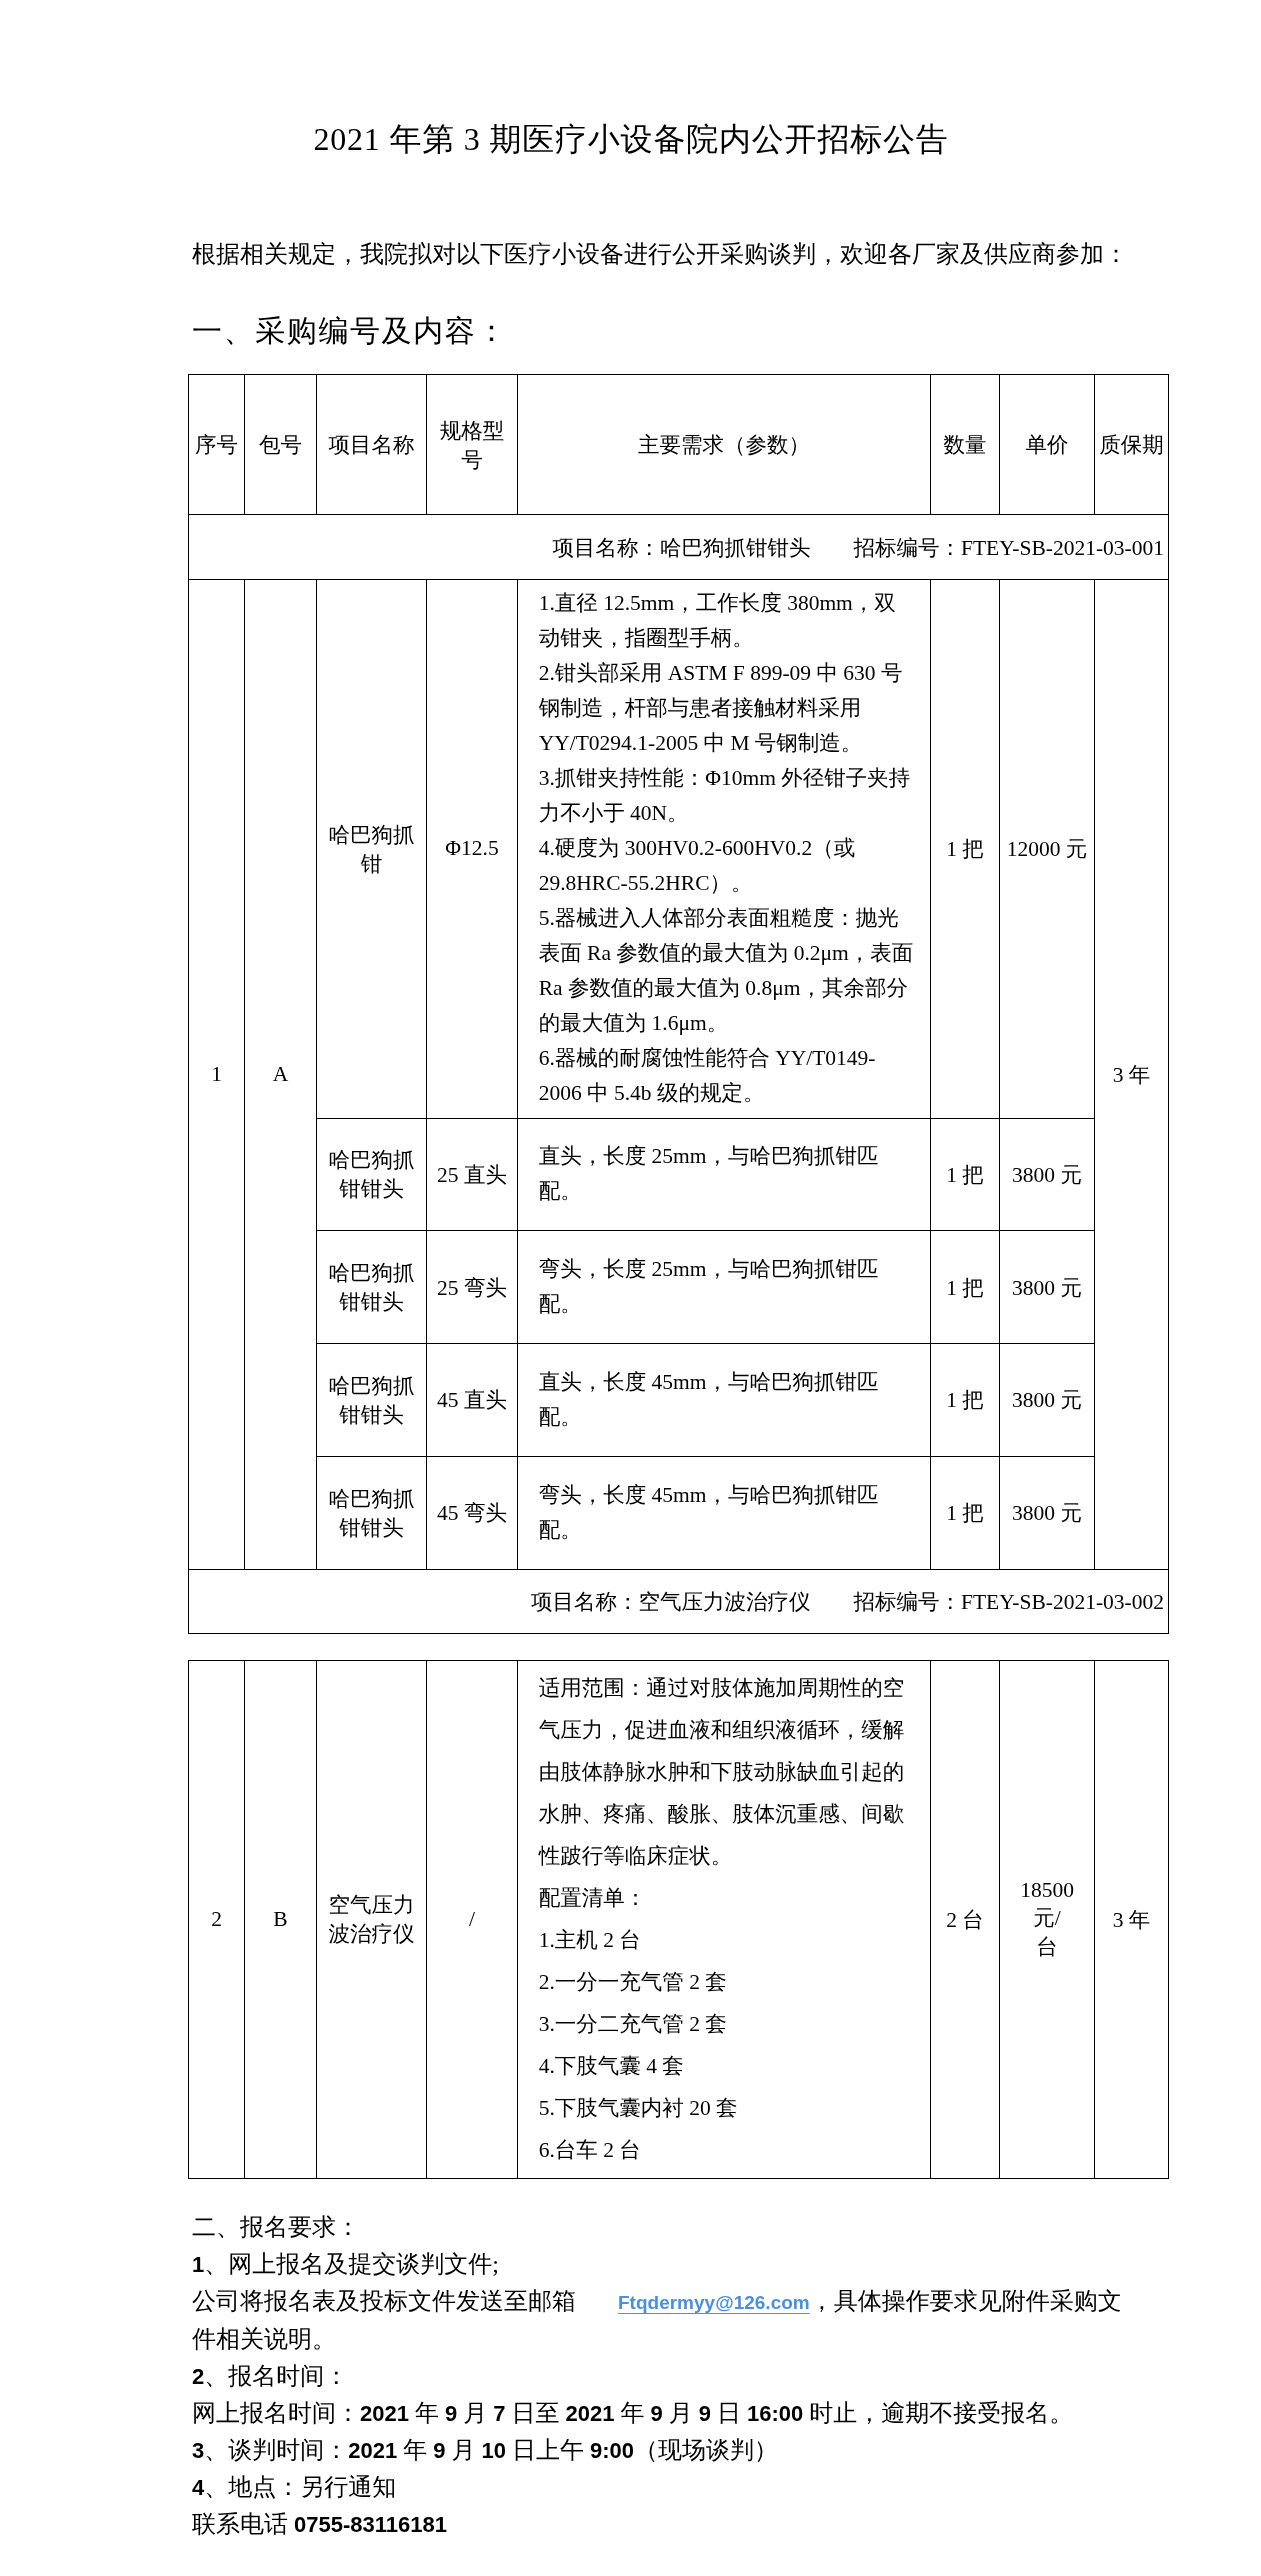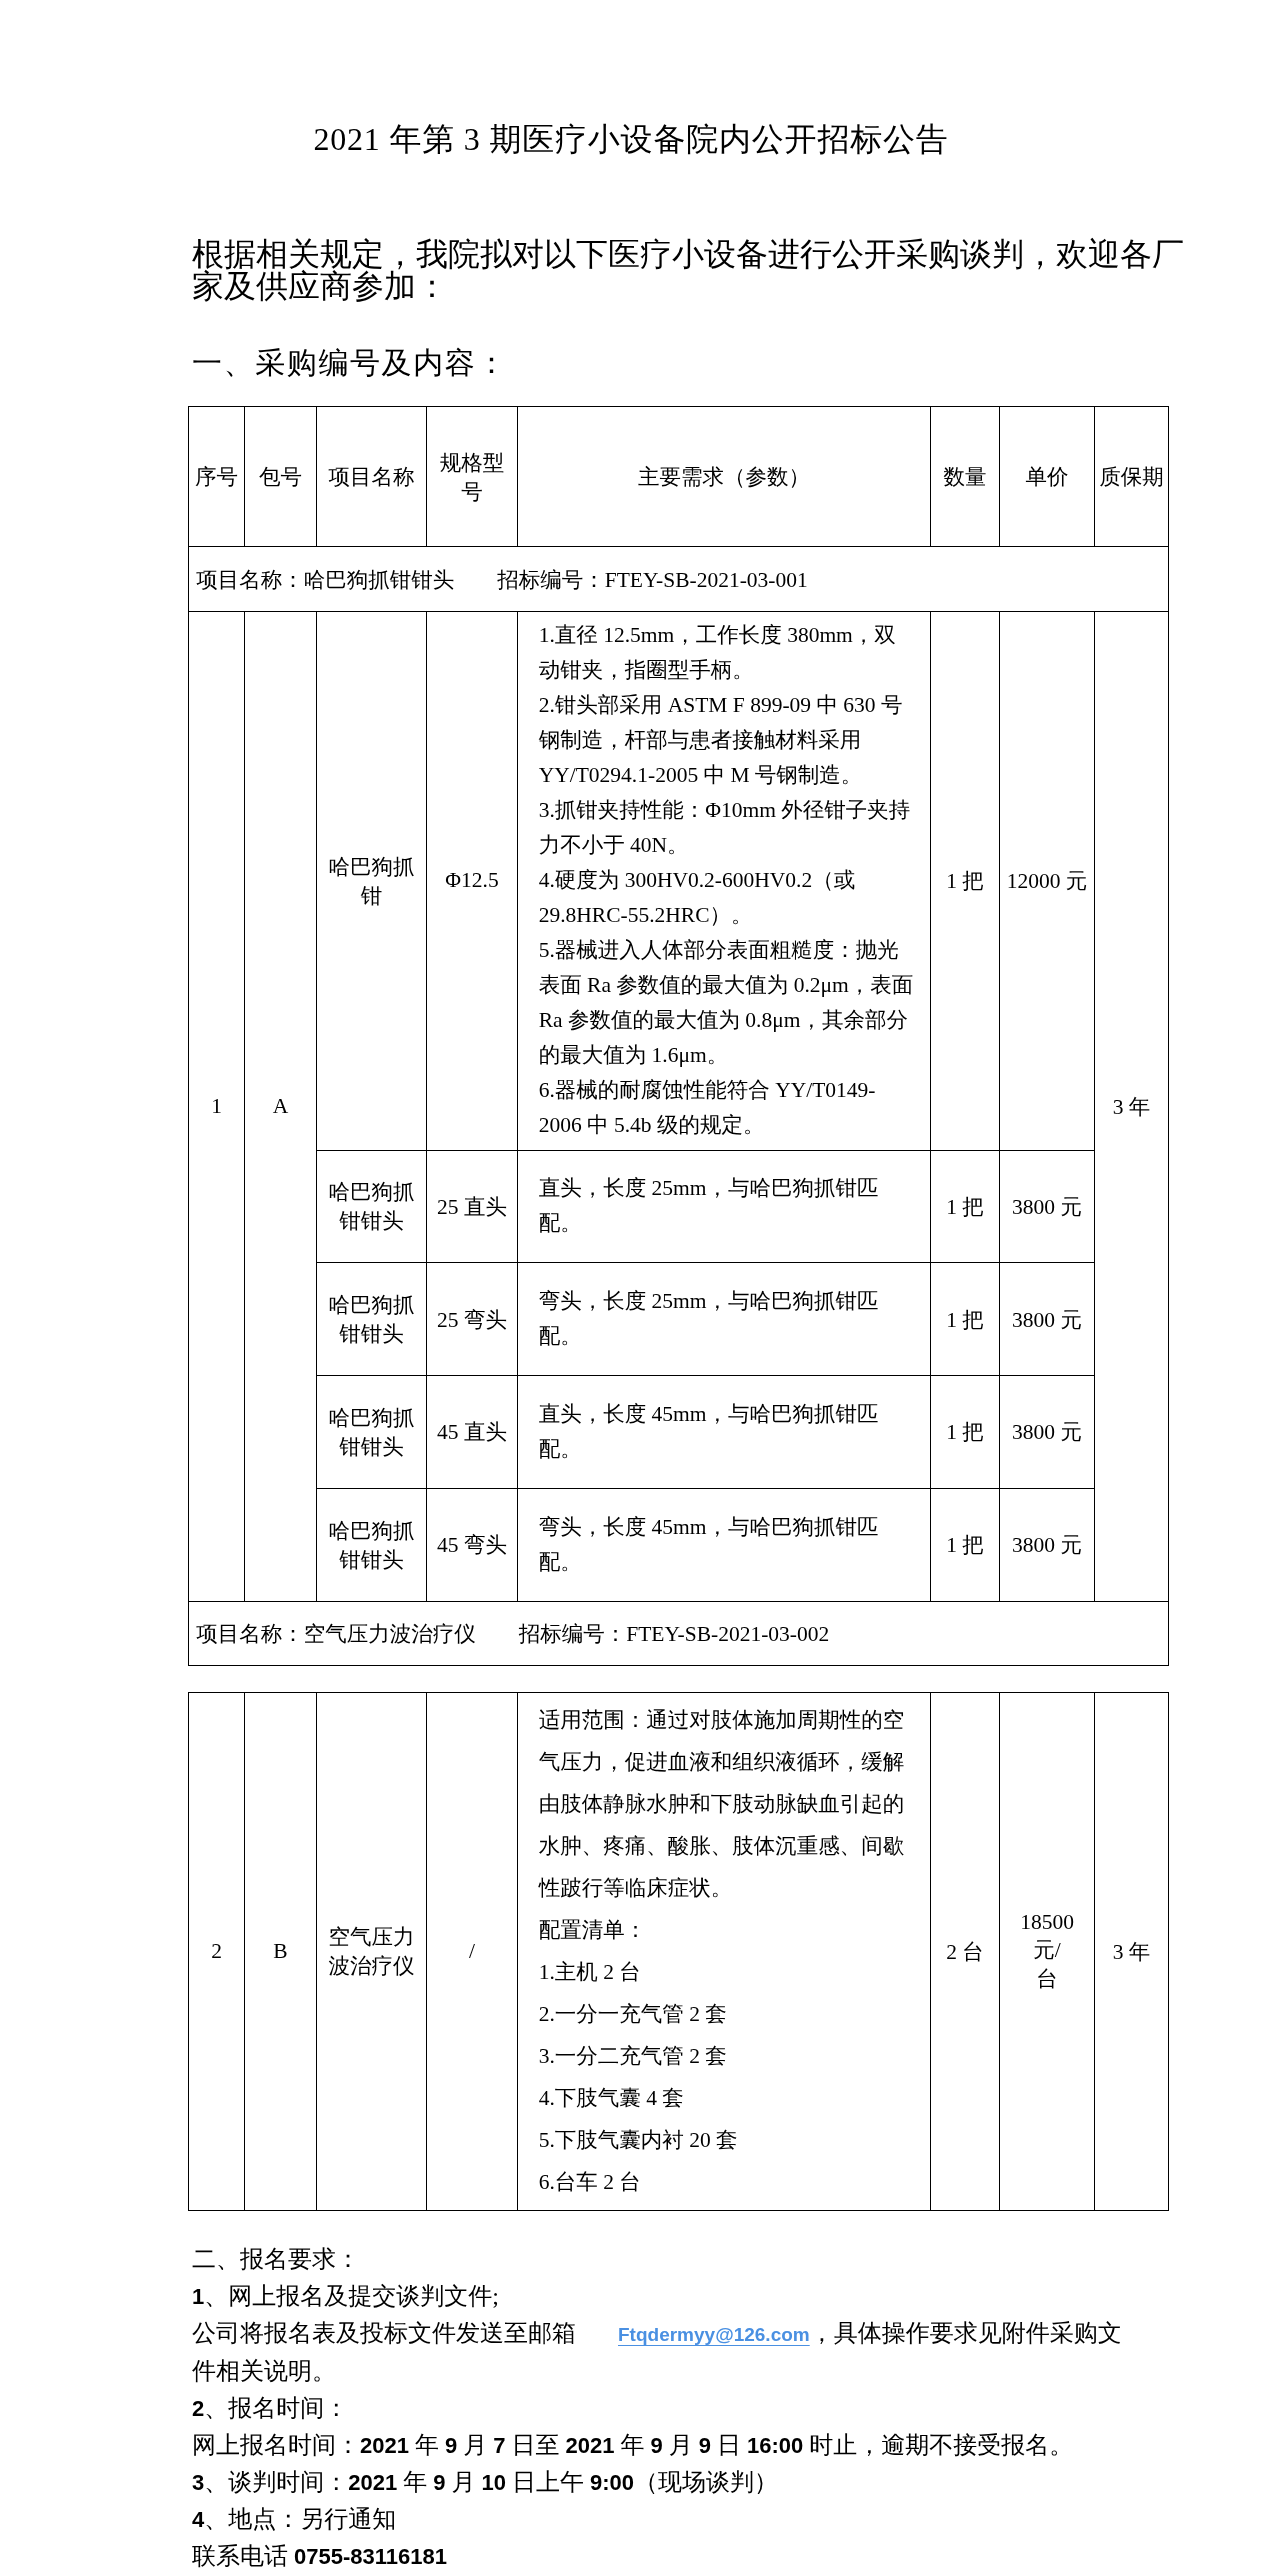--- a/index.html
+++ b/index.html
@@ -6,36 +6,36 @@
   body{
     width:1262px;height:2576px;overflow:hidden;
     font-family:"Liberation Serif","DejaVu Serif",serif;
     color:#000;
   }
   .page{position:relative;width:1262px;height:2576px;background:#fff;}
   .title{
     margin:118px 0 0 0;text-align:center;
     font-size:32px;font-weight:400;letter-spacing:0.8px;
   }
-  .intro{margin:76px 48px 0 192px;font-size:32px;line-height:32px;}
+  .intro{margin:76px 48px 0 192px;font-size:24px;line-height:32px;}
   .sec-heading{margin:41px 0 0 192px;font-size:30px;letter-spacing:1.6px;}
   table.doc{
     border-collapse:collapse;table-layout:fixed;
     margin-left:188px;width:980px;
   }
   table.t1{margin-top:22px;}
   table.t2{margin-top:26px;}
   .doc td,.doc th{
     border:1.6px solid #000;
     font-size:21.5px;font-weight:400;
     text-align:center;vertical-align:middle;
     padding:3.2px 4px;word-break:break-word;
   }
   .doc tr.hdr th{height:133px;}
-  .doc tr.band-row td{height:57px;text-align:left;padding-left:7.2px;}
+  .doc tr.band-row td{height:57px;text-align:right;padding-left:7.2px;}
   .doc tr.sub-row td{height:99px;}
   .desc{
     text-align:left !important;
     white-space:pre-line;
     line-height:35px;
     padding:6.4px 14.3px 6.4px 20.7px !important;
   }
   .t2 .desc{line-height:42px;}
   .pre{white-space:pre-line;}
   .reqs{margin:30px 48px 0 192px;font-size:24px;}

